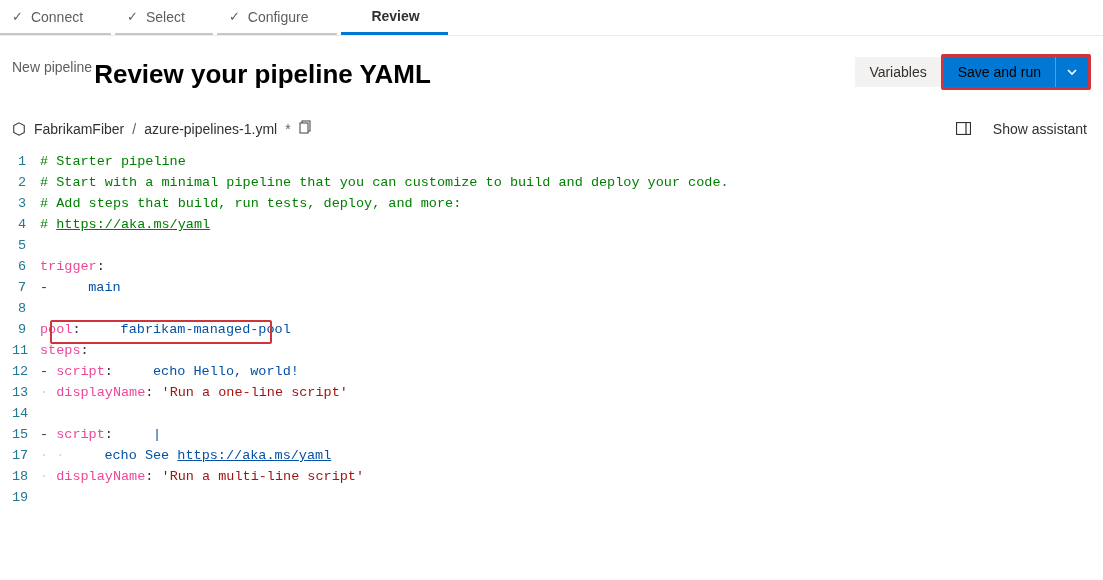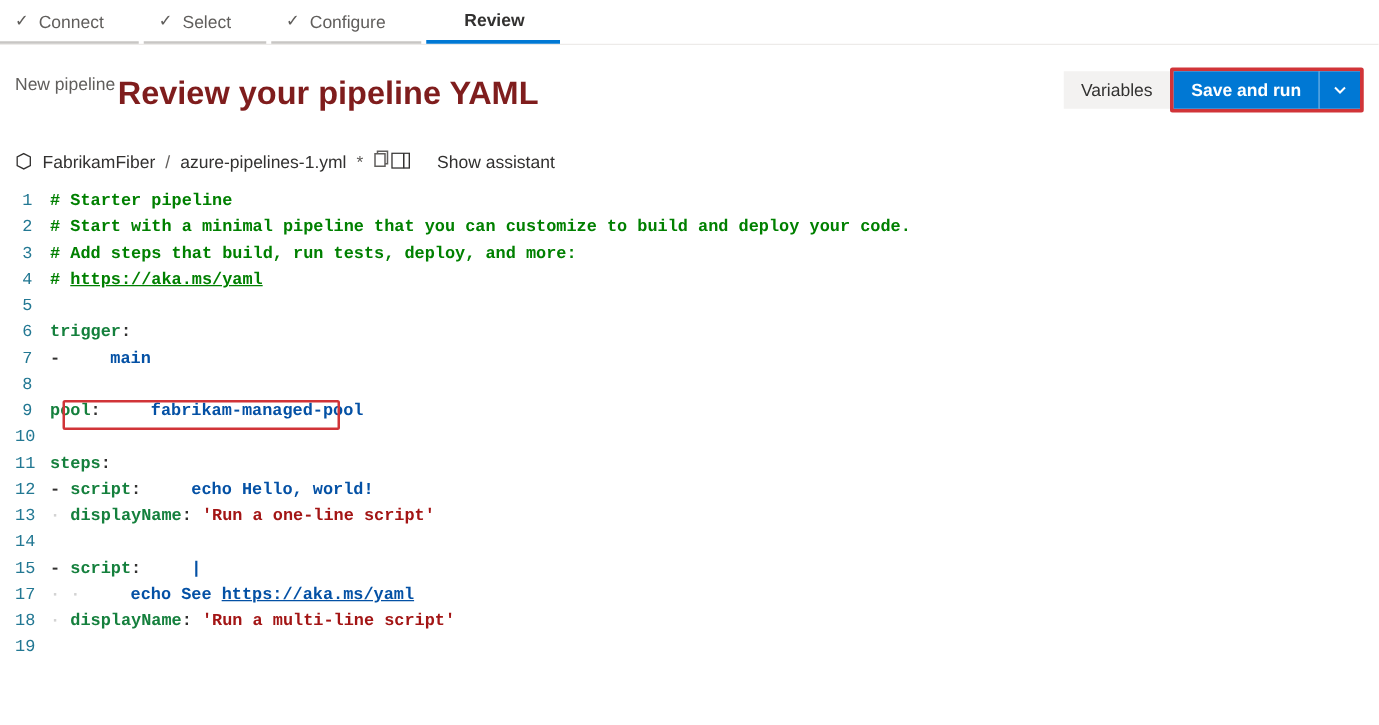--- a/index.html
+++ b/index.html
@@ -33,38 +33,38 @@
   }
   .step.active .chk { visibility: hidden; }
 
   
   .header {
     display: flex; justify-content: space-between; align-items: flex-end;
     padding: 18px 12px 12px 12px;
   }
   .titles { display: flex; flex-direction: row; gap: 2px; }
   .subtitle { color: #605e5c; font-size: 14px; }
-  .title { font-size: 26px; font-weight: 700; color: #7f1d1d; }
+  .title { font-size: 26px; font-weight: 700; color: #000000; }
   .actions { display: flex; align-items: center; gap: 0; }
   .btn {
     font-size: 14px; padding: 7px 14px; border: none; cursor: pointer;
     font-family: inherit;
   }
   .btn-secondary { background: #f3f2f1; color: #323130; }
-  .btn-primary { background: #0078d4; color: #ffffff; font-weight: 700; }
+  .btn-primary { background: #0078d4; color: #000000; font-weight: 400; }
   .btn-split-group { display: flex; border: 3px solid #d13438; border-radius: 2px; }
   .btn-chevron {
     background: #0078d4; color: #fff; padding: 7px 10px;
     border-left: 1px solid rgba(255,255,255,0.3);
     display: flex; align-items: center; cursor: pointer;
   }
 
   
   .filebar {
-    display: flex; justify-content: flex-start; align-items: center;
+    display: flex; justify-content: space-between; align-items: center;
     padding: 18px 16px 8px 12px;
     font-size: 14px;
   }
   .crumb { display: flex; align-items: center; gap: 8px; color: #323130; }
   .crumb .sep { color: #605e5c; }
   .crumb .repo-ico { width: 14px; height: 14px; }
   .crumb .file { font-weight: 400; }
   .crumb .dirty { color: #605e5c; }
   .crumb .copy-ico { color: #605e5c; cursor: pointer; }
   .assist { display: flex; align-items: center; gap: 22px; cursor: pointer; color: #323130; }
@@ -74,23 +74,23 @@
     font-family: Consolas, "Courier New", monospace;
     font-size: 13.5px;
     line-height: 21px;
     padding: 6px 12px 0 12px;
   }
   .line { display: flex; }
   .gutter {
     width: 28px; text-align: right; color: #237893; padding-right: 14px;
     user-select: none; flex-shrink: 0;
   }
-  .code { white-space: pre; position: relative; flex: 1; font-weight: bold; }
+  .code { white-space: pre; position: relative; flex: 1; }
   .c-comment { color: #008000; }
-  .c-key { color: #15803d; }
+  .c-key { color: #ec4899; }
   .c-val { color: #0451a5; margin-left: 32px; }
   .c-str { color: #a31515; }
   .c-url { color: #008000; text-decoration: underline; }
   .c-url2 { color: #0451a5; text-decoration: underline; }
   .guide { color: #d3d3d3; }
 
   .hl-box {
     position: absolute;
     border: 2.5px solid #d13438;
     border-radius: 2px;
@@ -197,24 +197,20 @@
       </div>
       <div class="line">
         <span class="gutter">8</span>
         <span class="code">&nbsp;</span>
       </div>
       <div class="line">
         <span class="gutter">9</span>
         <span class="code"><span class="c-key">pool</span><span>: </span><span class="c-val">fabrikam-managed-pool</span></span>
       </div>
       <div class="line">
-        <span class="gutter">10</span>
-        <span class="code">&nbsp;</span>
-      </div>
-      <div class="line">
         <span class="gutter">11</span>
         <span class="code"><span class="c-key">steps</span><span>:</span></span>
       </div>
       <div class="line">
         <span class="gutter">12</span>
         <span class="code"><span>- </span><span class="c-key">script</span><span>: </span><span class="c-val">echo Hello, world!</span></span>
       </div>
       <div class="line">
         <span class="gutter">13</span>
         <span class="code"><span class="guide">· </span><span class="c-key">displayName</span><span>: </span><span class="c-str">'Run a one-line script'</span></span>

